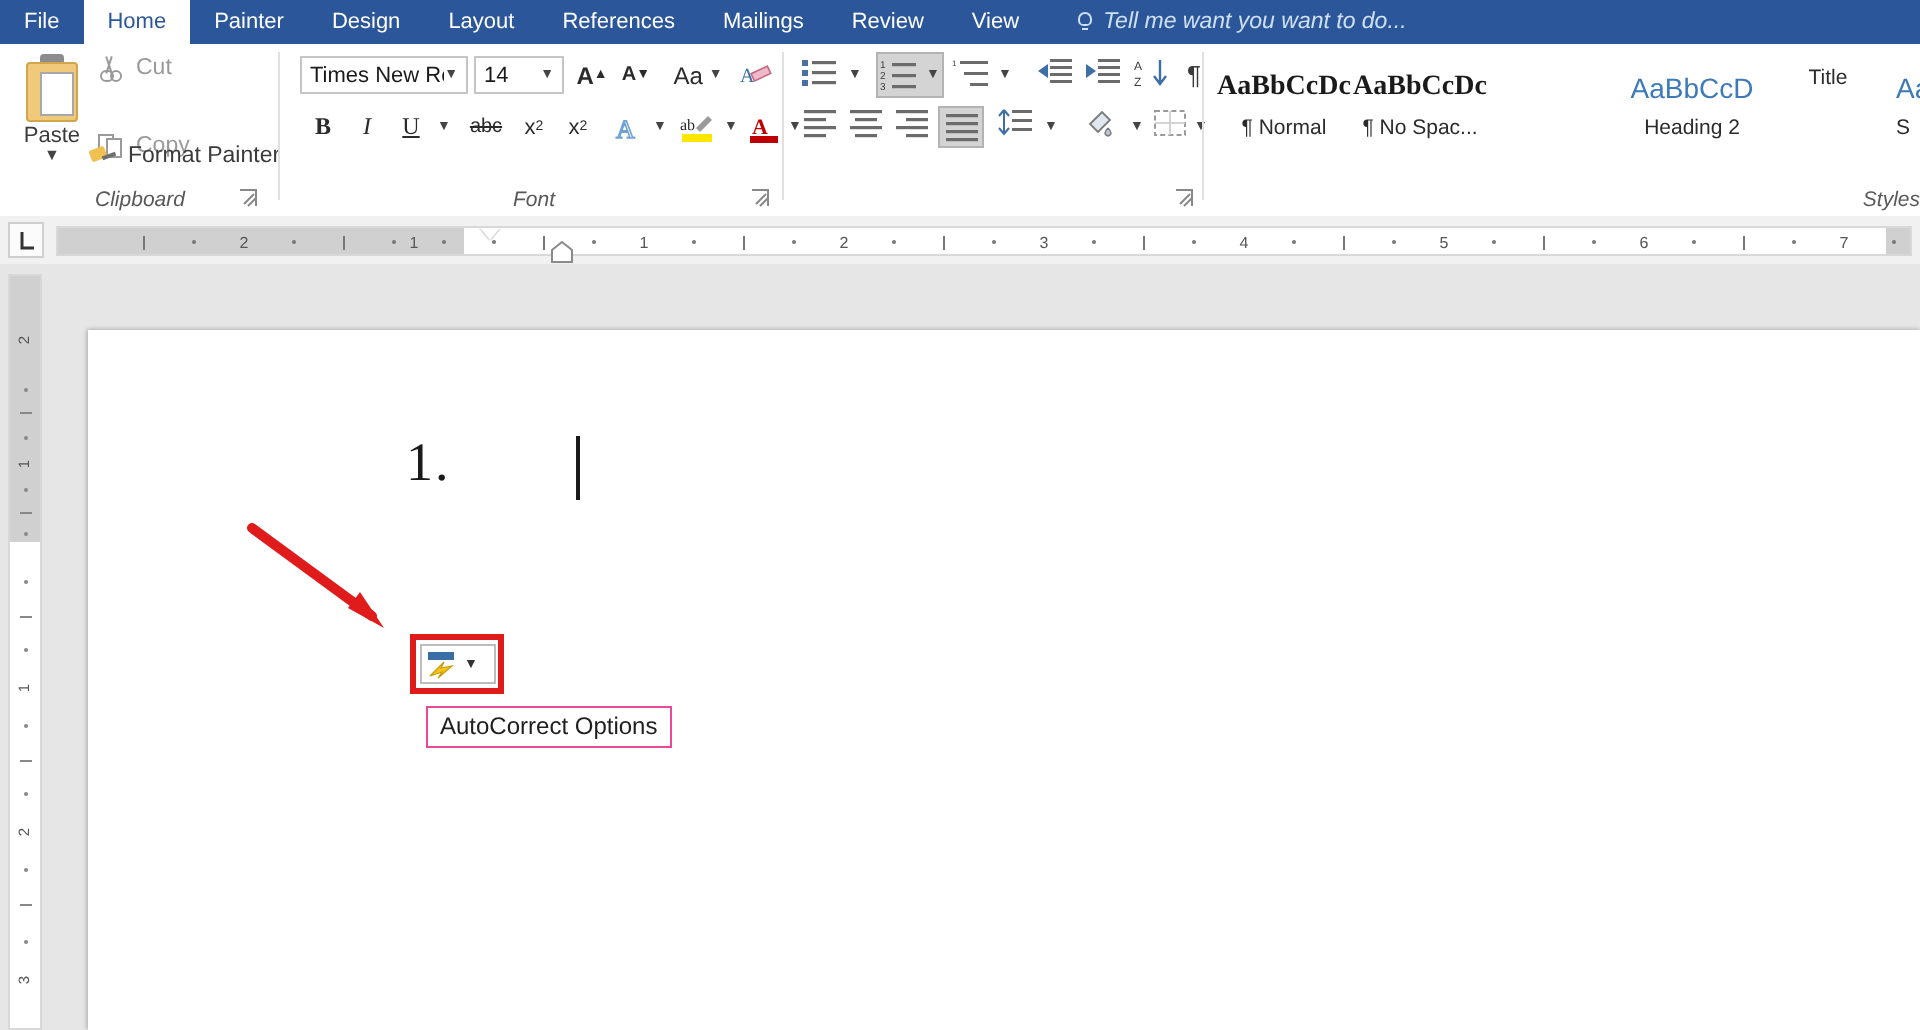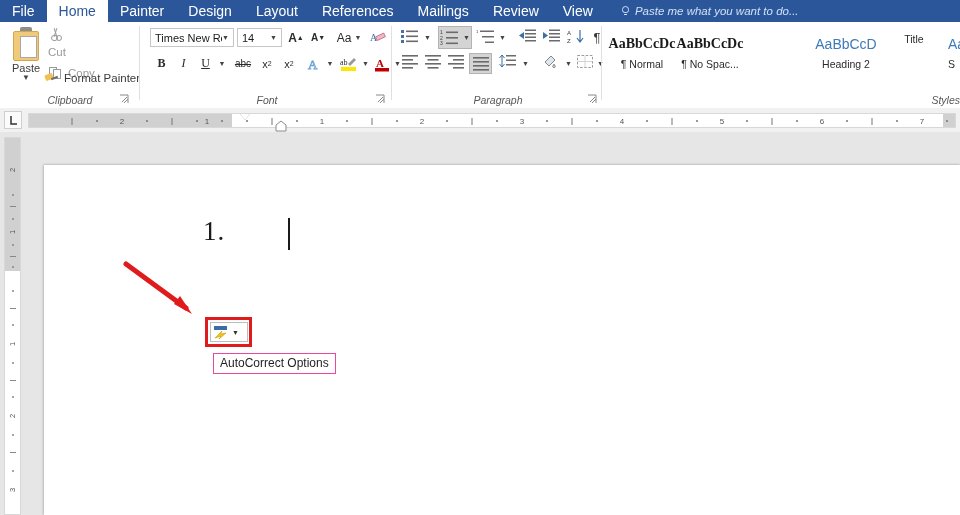--- a/index.html
+++ b/index.html
@@ -21,21 +21,21 @@
     position: absolute; top: 0; left: 0;
     width: 960px; height: 22px;
     background: #2b579a;
     display: flex;
     align-items: stretch;
   }
   .tab {
     display: flex; align-items: center;
     padding: 0 12px;
     color: #ffffff;
-    font-size: 14px;
+    font-size: 11px;
     white-space: nowrap;
     cursor: pointer;
   }
   .tab.active {
     background: #ffffff;
     color: #2b579a;
   }
   .tellme {
     display: flex; align-items: center;
     gap: 5px;
@@ -416,38 +416,38 @@
         <span>Mailings</span>
       </div>
     <div class="tab">
         <span>Review</span>
       </div>
     <div class="tab">
         <span>View</span>
       </div>
     <div class="tellme">
       <span class="bulb"></span>
-      <span>Paste me what you want to do...</span>
+      <span>Tell me want you want to do...</span>
     </div>
   </div>
 
   <div class="ribbon">
 
     <div class="rgroup clipboard">
       <div class="paste-btn">
         <div class="paste-icon">
           <div class="cb-clip"></div>
           <div class="cb-body"></div>
           <div class="cb-page"></div>
         </div>
         <span class="paste-label">Paste</span>
         <span class="paste-caret">▼</span>
       </div>
 
-      <div class="cb-item" style="left:48px; top:5px;flex-direction:column;">
+      <div class="cb-item" style="left:48px; top:5px;">
         <span class="ic ic-scissors">
             <i class="l"></i>
             <i class="r"></i>
           </span>
         <span>Cut</span>
       </div>
       <div class="cb-item" style="left:48px; top:44px;text-align:right;">
         <span class="ic ic-copy"></span>
         <span>Copy</span>
       </div>
@@ -683,21 +683,20 @@
         <svg class="lsvg" width="18" height="16" viewBox="0 0 18 16">
           <rect x="1.5" y="1.5" width="15" height="12" fill="none" stroke="#9a9a9a" stroke-width="1" stroke-dasharray="2.5 1.6"></rect>
           <line x1="9" y1="1.5" x2="9" y2="13.5" stroke="#cfcfcf" stroke-width="0.9"></line>
           <line x1="1.5" y1="7.5" x2="16.5" y2="7.5" stroke="#cfcfcf" stroke-width="0.9"></line>
         </svg>
       </div>
       <div class="plist" style="left:201px; top:32px; width:11px; height:19px; display:flex;align-items:center;justify-content:center;">
         <span class="smallcaret">▼</span>
       </div>
 
-      <div class="grouplabel">Paragraph</div>
       <div class="launcher" style="right:4px;">
         <svg width="11" height="11" viewBox="0 0 11 11">
             <path d="M1 1 h8 v8" fill="none" stroke="#888" stroke-width="1"></path>
             <path d="M3 8 L8 3 M5 9 L9 5" stroke="#888" stroke-width="1"></path>
           </svg>
       </div>
       <div class="sep" style="left:207px;"></div>
     </div>
 
     <div class="rgroup stylesgrp">

